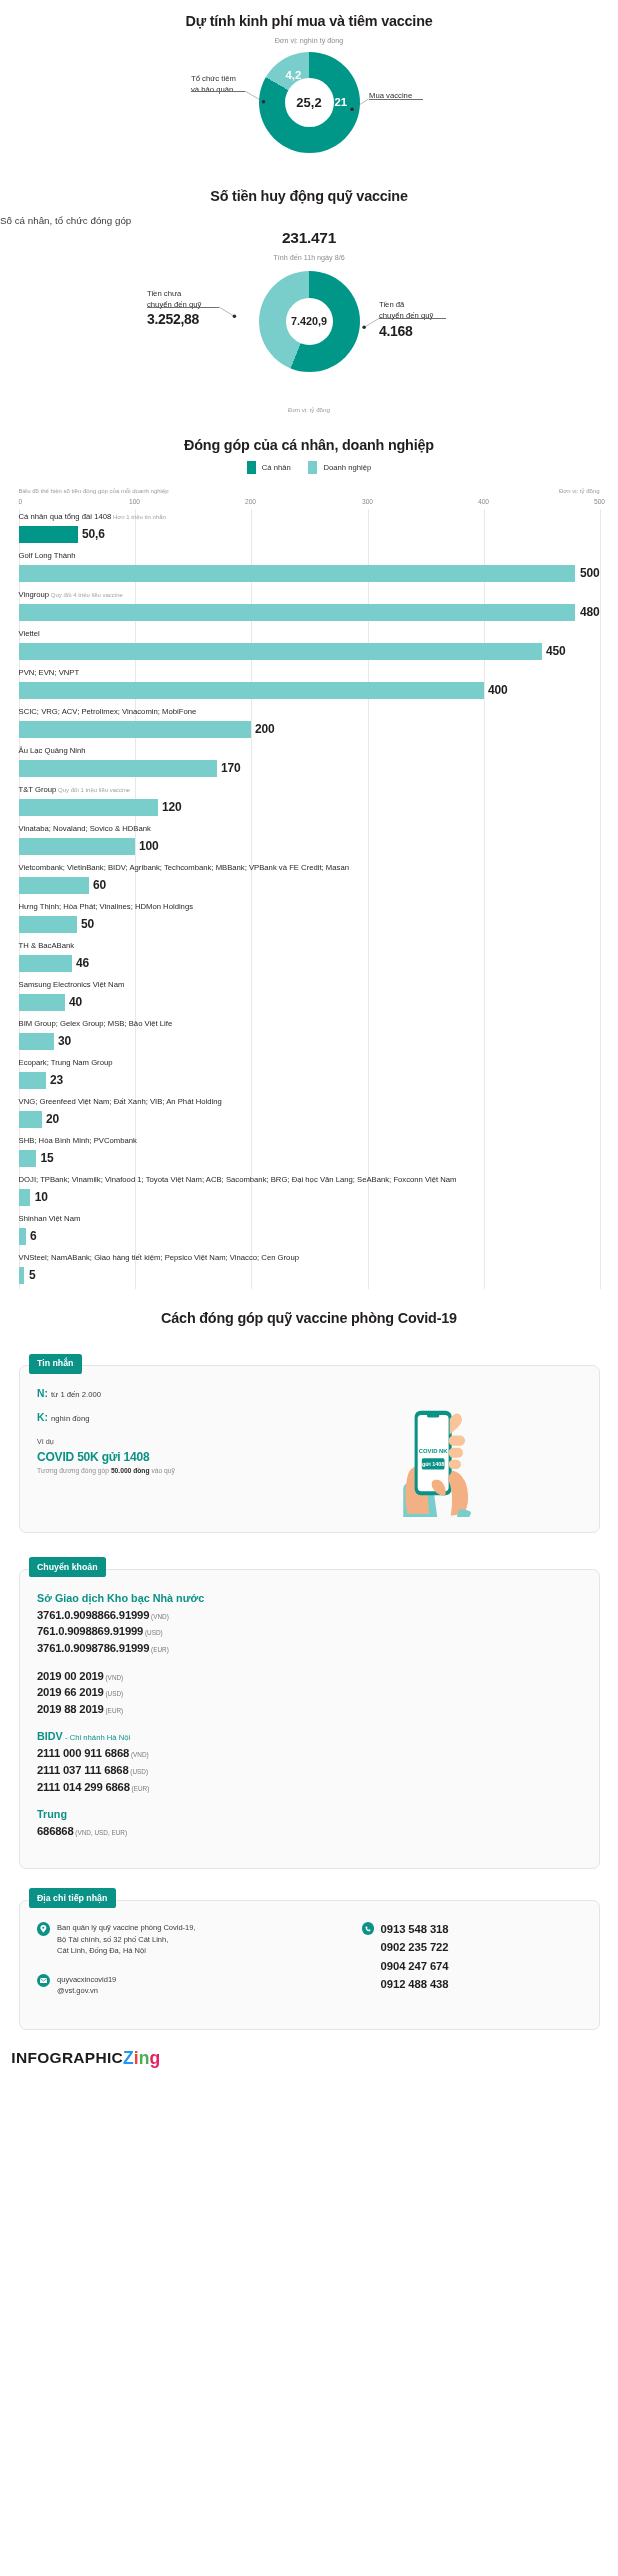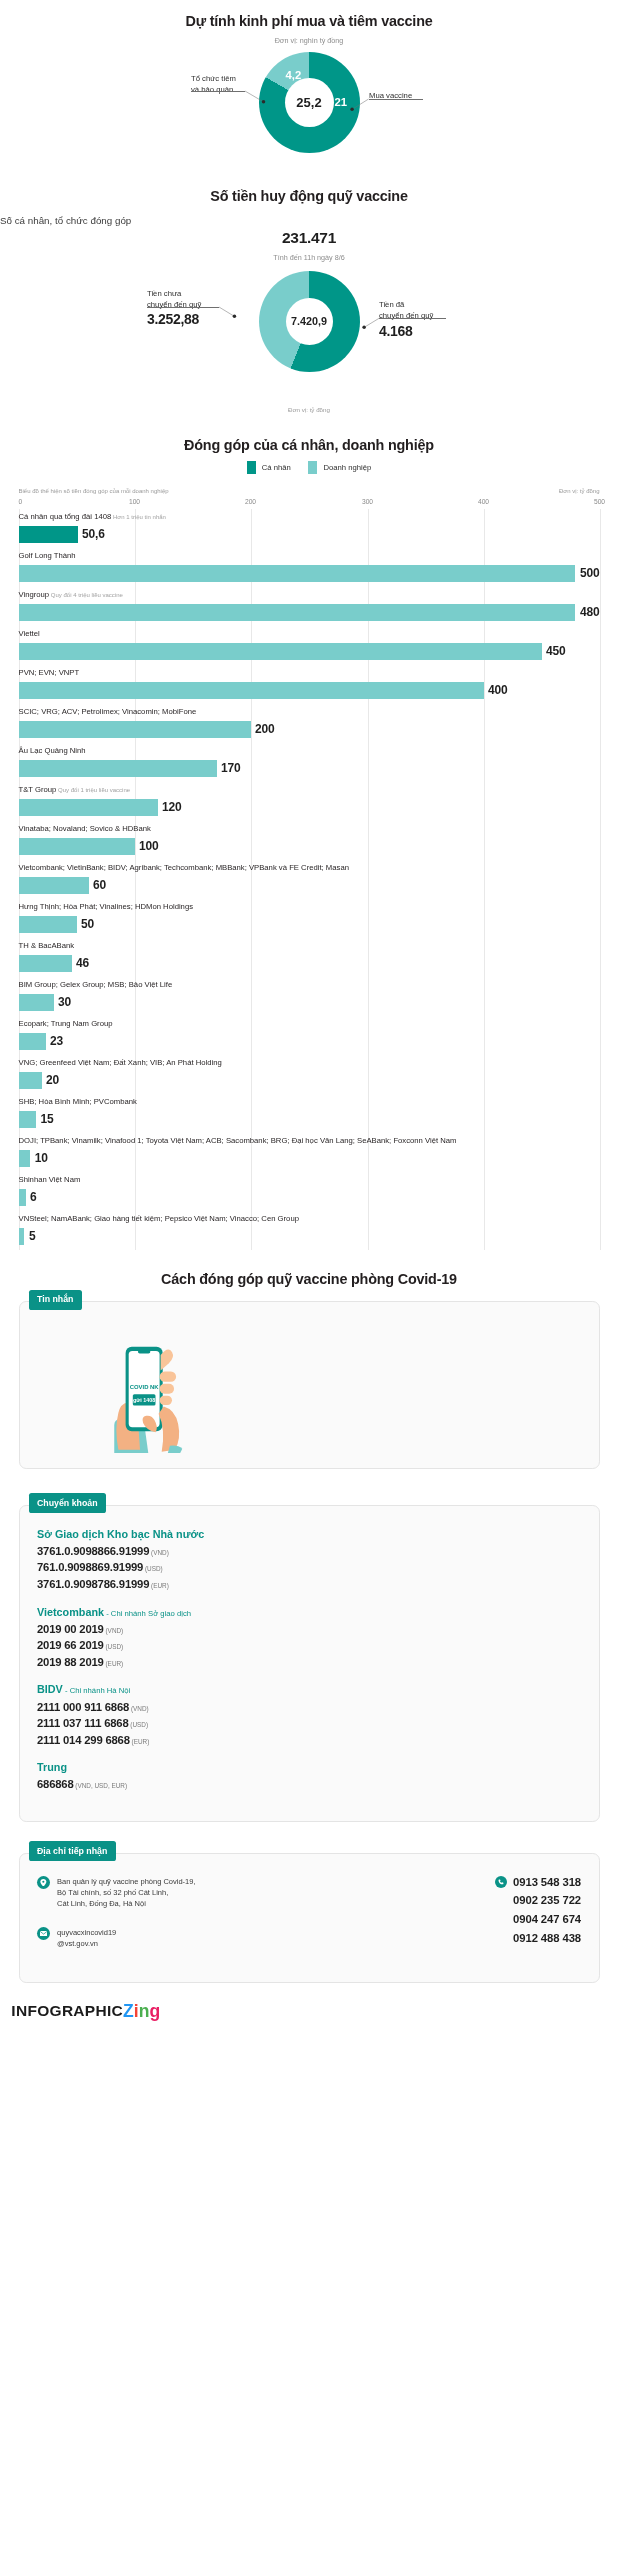--- a/index.html
+++ b/index.html
@@ -253,21 +253,21 @@
     letter-spacing: -0.2px;
   }
   .acct .cur {
     font-size: 6.4px;
     font-weight: normal;
     color: #7b7b7b;
     letter-spacing: 0;
   }
 
   
-  .contact-grid { display: flex; justify-content: space-between; }
+  .contact-grid { display: flex; justify-content: flex-start; gap: 47px; }
   .contact-left { width: 278px; }
   .c-row { display: flex; align-items: flex-start; margin-bottom: 17.5px; }
   .c-icon {
     width: 13.4px; height: 13.4px;
     border-radius: 50%;
     background: #0a9287;
     margin-right: 6.7px;
     flex: 0 0 auto;
     display: flex; align-items: center; justify-content: center;
   }
@@ -497,20 +497,27 @@
             </div>
           </div>
           <div class="bar-row">
             <div class="bar-name">TH &amp; BacABank</div>
             <div class="bar-line">
               <div class="bar" style="width: 53px;"></div>
               <div class="bar-val">46</div>
             </div>
           </div>
           <div class="bar-row">
+            <div class="bar-name">Samsung Electronics Việt Nam</div>
+            <div class="bar-line">
+              <div class="bar" style="width: 46px;"></div>
+              <div class="bar-val">40</div>
+            </div>
+          </div>
+          <div class="bar-row">
             <div class="bar-name">BIM Group; Gelex Group; MSB; Bảo Việt Life</div>
             <div class="bar-line">
               <div class="bar" style="width: 35px;"></div>
               <div class="bar-val">30</div>
             </div>
           </div>
           <div class="bar-row">
             <div class="bar-name">Ecopark; Trung Nam Group</div>
             <div class="bar-line">
               <div class="bar" style="width: 27px;"></div>
@@ -552,24 +559,37 @@
               <div class="bar-val">5</div>
             </div>
           </div>
         </div>
     </div>
   </div>
 
   <div class="section" style="padding-top:20.6px;">
     <div class="sec-title">Cách đóng góp quỹ vaccine phòng Covid-19</div>
 
-    <div class="card-block" style="margin-top:3px;">
+    <div class="card-block" style="margin-top:28px;">
       <div class="tag">Tin nhắn</div>
       <div class="card">
         <div class="sms-grid">
+          <div class="sms-left">
+            <div class="kv">
+              <b>N:</b><span>từ 1 đến 2.000</span>
+            </div>
+            <div class="kv">
+              <b>K:</b><span>nghìn đồng</span>
+            </div>
+            <div class="vidu">Ví dụ</div>
+            <div class="sms-ex">COVID 50K gửi 1408</div>
+            <div class="sms-eq">
+              <span>Tương đương đóng góp </span><b>50.000 đồng</b><span> vào quỹ</span>
+            </div>
+          </div>
 
           <div class="phone-art">
             <svg width="170" height="129" viewBox="0 0 330 250">
 
               <path d="M150 250 L150 196 Q150 186 160 184 L206 178 L216 250 Z" fill="#79cdcb"></path>
               <path d="M176 206 l8 14 l6 -18 l-4 16 z" fill="#0a9287"></path>
               <circle cx="180" cy="203" r="3" fill="#0a9287"></circle>
 
               <path d="M158 244 q-8 -40 0 -72 q4 -18 18 -20 q10 -2 14 8 l6 26 l4 58 z" fill="#f3b183"></path>
 
@@ -598,21 +618,20 @@
     <div class="card-block" style="margin-top:24px;">
       <div class="tag">Chuyển khoản</div>
       <div class="card" id="transfer-card">
           <div class="bank-group">
             <div class="bank-name">Sở Giao dịch Kho bạc Nhà nước</div>
             <div class="acct"><span>3761.0.9098866.91999</span><span class="cur"> (VND)</span></div>
             <div class="acct"><span>761.0.9098869.91999</span><span class="cur"> (USD)</span></div>
             <div class="acct"><span>3761.0.9098786.91999</span><span class="cur"> (EUR)</span></div>
           </div>
           <div class="bank-group">
-            <div class="bank-name">Vietcombank<span class="branch"> - Chi nhánh Sở giao dịch</span></div>
             <div class="acct"><span>2019 00 2019</span><span class="cur"> (VND)</span></div>
             <div class="acct"><span>2019 66 2019</span><span class="cur"> (USD)</span></div>
             <div class="acct"><span>2019 88 2019</span><span class="cur"> (EUR)</span></div>
           </div>
           <div class="bank-group">
             <div class="bank-name">BIDV<span class="branch"> - Chi nhánh Hà Nội</span></div>
             <div class="acct"><span>2111 000 911 6868</span><span class="cur"> (VND)</span></div>
             <div class="acct"><span>2111 037 111 6868</span><span class="cur"> (USD)</span></div>
             <div class="acct"><span>2111 014 299 6868</span><span class="cur"> (EUR)</span></div>
           </div>

